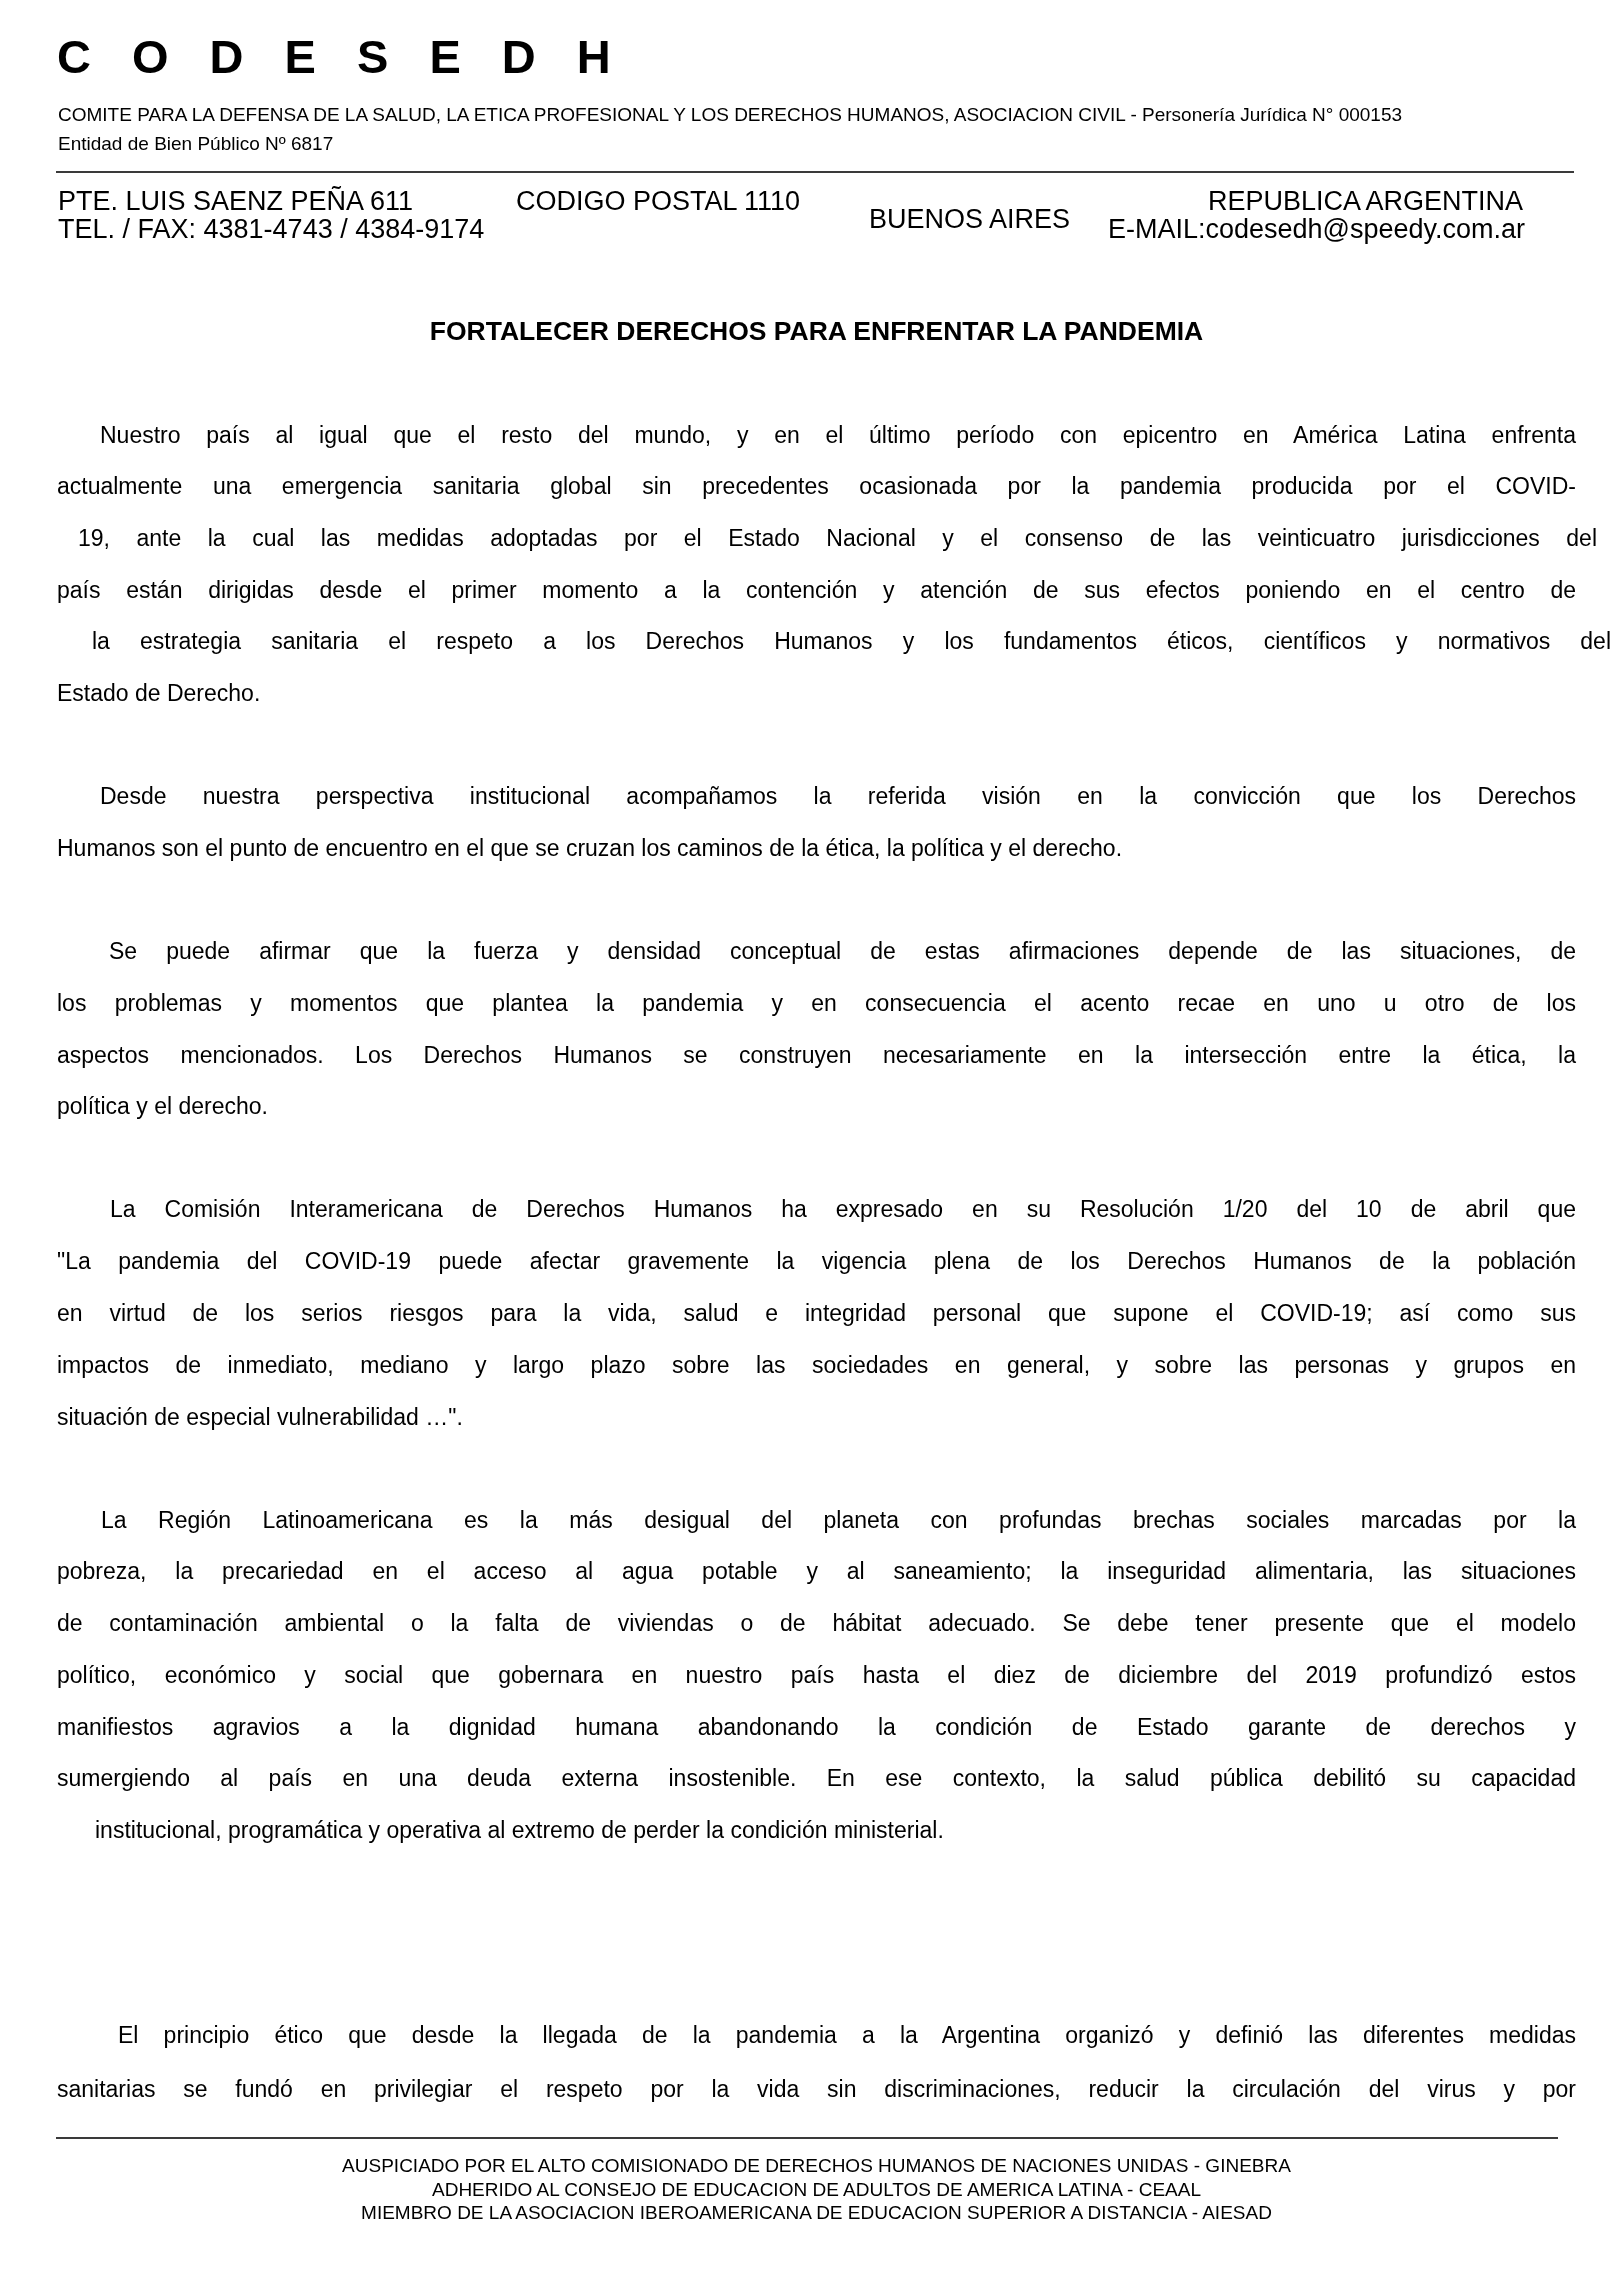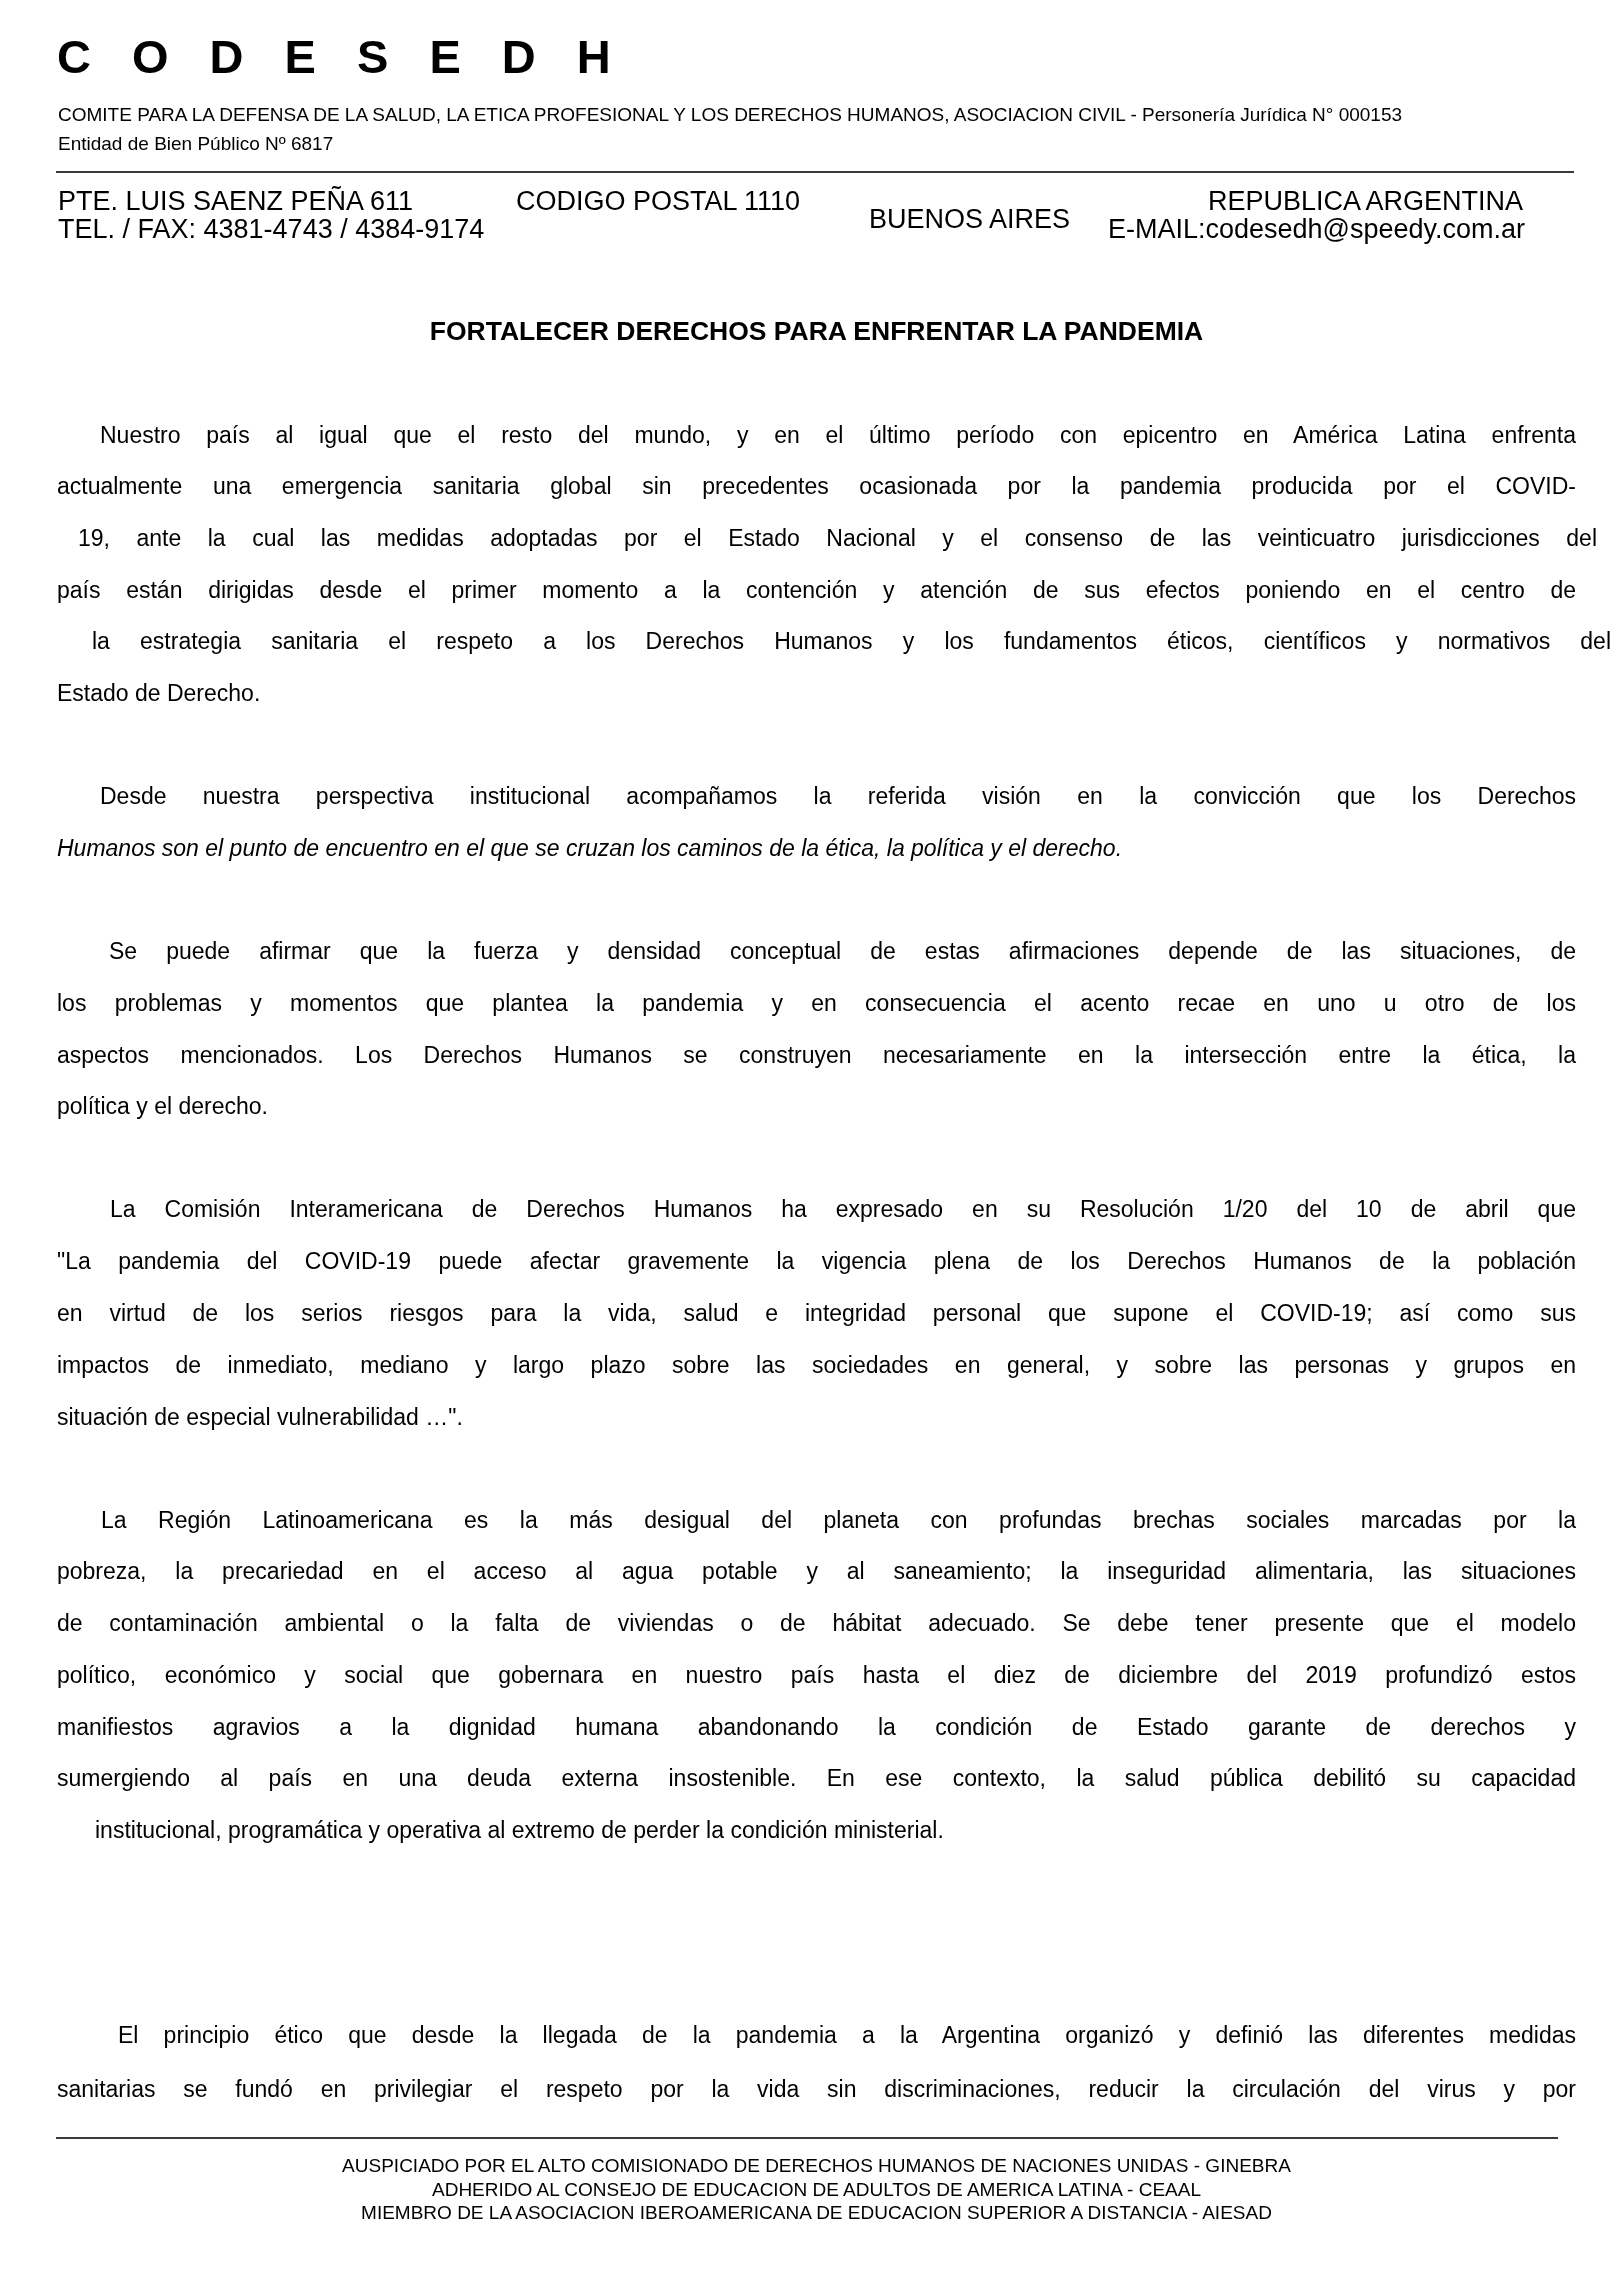--- a/index.html
+++ b/index.html
@@ -38,21 +38,21 @@
   <div class="line j" style="top:420px; padding-left:43px; width:1476px;">Nuestro país al igual que el resto del mundo, y en el último período con epicentro en América Latina enfrenta</div>
   <div class="line j" style="top:471px;">actualmente una emergencia sanitaria global sin precedentes ocasionada por la pandemia producida por el COVID-</div>
   <div class="line j" style="top:523px;margin-left:21px;">19, ante la cual las medidas adoptadas por el Estado Nacional y el consenso de las veinticuatro jurisdicciones del</div>
   <div class="line j" style="top:575px;">país están dirigidas desde el primer momento a la contención y atención de sus efectos poniendo en el centro de</div>
   <div class="line j" style="top:626px;margin-left:35px;">la estrategia sanitaria el respeto a los Derechos Humanos y los fundamentos éticos, científicos y normativos del</div>
   <div class="line last" style="top:678px;">Estado de Derecho.</div>
 </div>
 
 <div>
   <div class="line j" style="top:781px; padding-left:43px; width:1476px;">Desde nuestra perspectiva institucional acompañamos la referida visión en la convicción que los Derechos</div>
-  <div class="line last" style="top:833px;font-style:italic;">Humanos son el punto de encuentro en el que se cruzan los caminos de la ética, la política y el derecho.</div>
+  <div class="line last" style="top:833px;">Humanos son el punto de encuentro en el que se cruzan los caminos de la ética, la política y el derecho.</div>
 </div>
 
 <div>
   <div class="line j" style="top:936px; padding-left:52px; width:1467px;">Se puede afirmar que la fuerza y densidad conceptual de estas afirmaciones depende de las situaciones, de</div>
   <div class="line j" style="top:988px;">los problemas y momentos que plantea la pandemia y en consecuencia el acento recae en uno u otro de los</div>
   <div class="line j" style="top:1040px;">aspectos mencionados. Los Derechos Humanos se construyen necesariamente en la intersección entre la ética, la</div>
   <div class="line last" style="top:1091px;">política y el derecho.</div>
 </div>
 
 <div>

